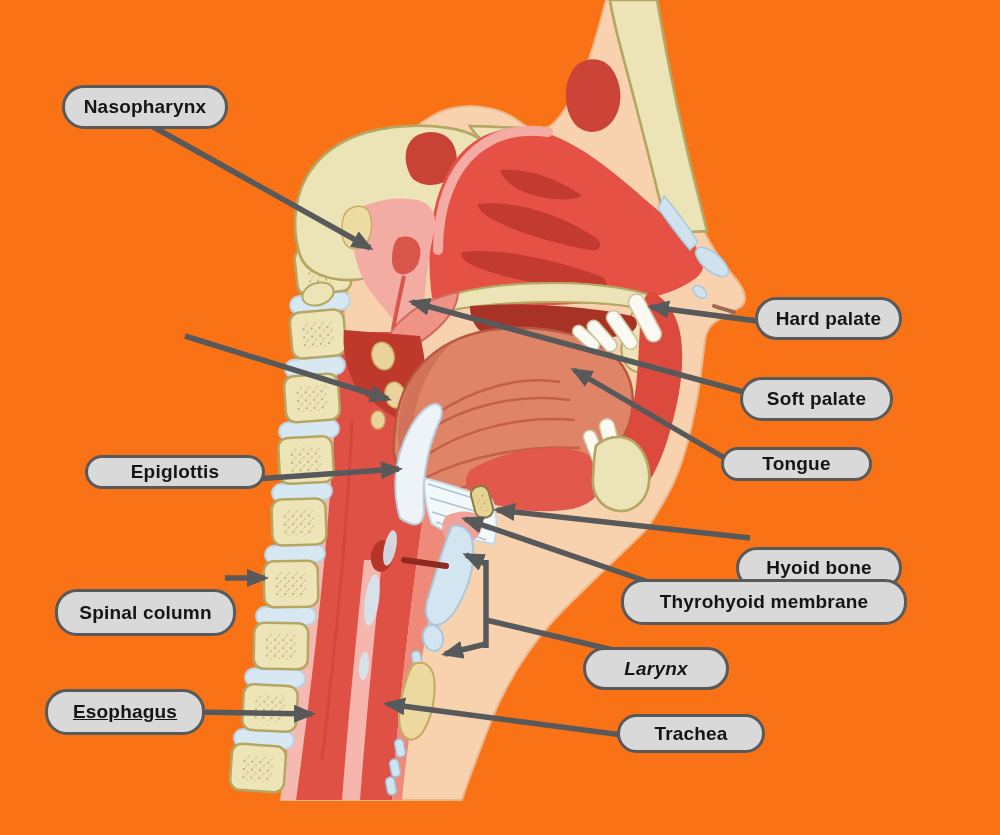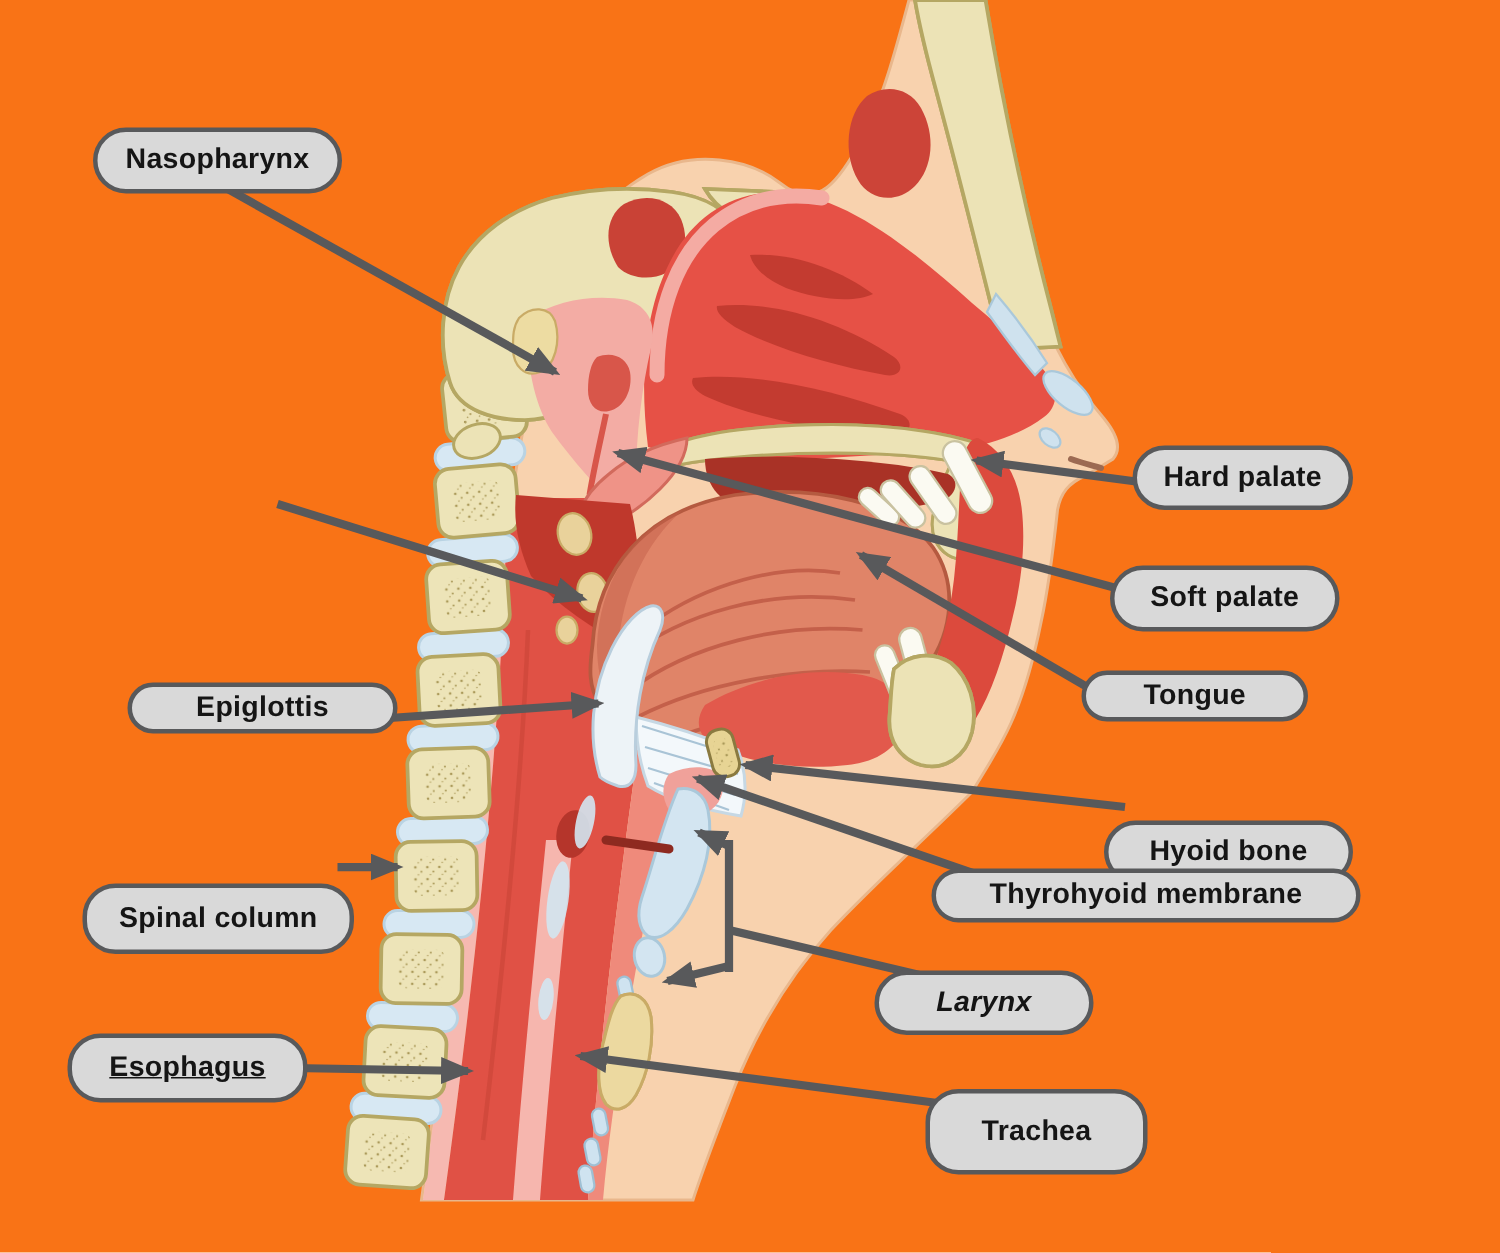--- a/index.html
+++ b/index.html
@@ -242,17 +242,17 @@
 </svg>
 
 <div class="callout" style="left:62px;top:85px;width:166px;height:44px;">Nasopharynx</div>
 <div class="callout" style="left:85px;top:455px;width:180px;height:34px;">Epiglottis</div>
 <div class="callout" style="left:55px;top:554px;width:181px;height:47px;margin-top:35px;">Spinal column</div>
 <div class="callout" style="left:45px;top:689px;width:160px;height:46px;text-decoration:underline;">Esophagus</div>
 <div class="callout" style="left:755px;top:297px;width:147px;height:43px;">Hard palate</div>
 <div class="callout" style="left:740px;top:377px;width:153px;height:44px;">Soft palate</div>
 <div class="callout" style="left:721px;top:447px;width:151px;height:34px;">Tongue</div>
 <div class="callout" style="left:736px;top:547px;width:166px;height:42px;">Hyoid bone</div>
-<div class="callout" style="left:621px;top:579px;width:286px;height:36px;">Thyrohyoid membrane</div>
+<div class="callout" style="left:621px;top:579px;width:286px;height:46px;">Thyrohyoid membrane</div>
 <div class="callout" style="left:583px;top:647px;width:146px;height:43px;font-style:italic;">Larynx</div>
-<div class="callout" style="left:617px;top:714px;width:148px;height:57px;margin-top:12px;">Trachea</div>
+<div class="callout" style="left:617px;top:714px;width:148px;height:39px;">Trachea</div>
 
 </div>
 
 </body></html>

